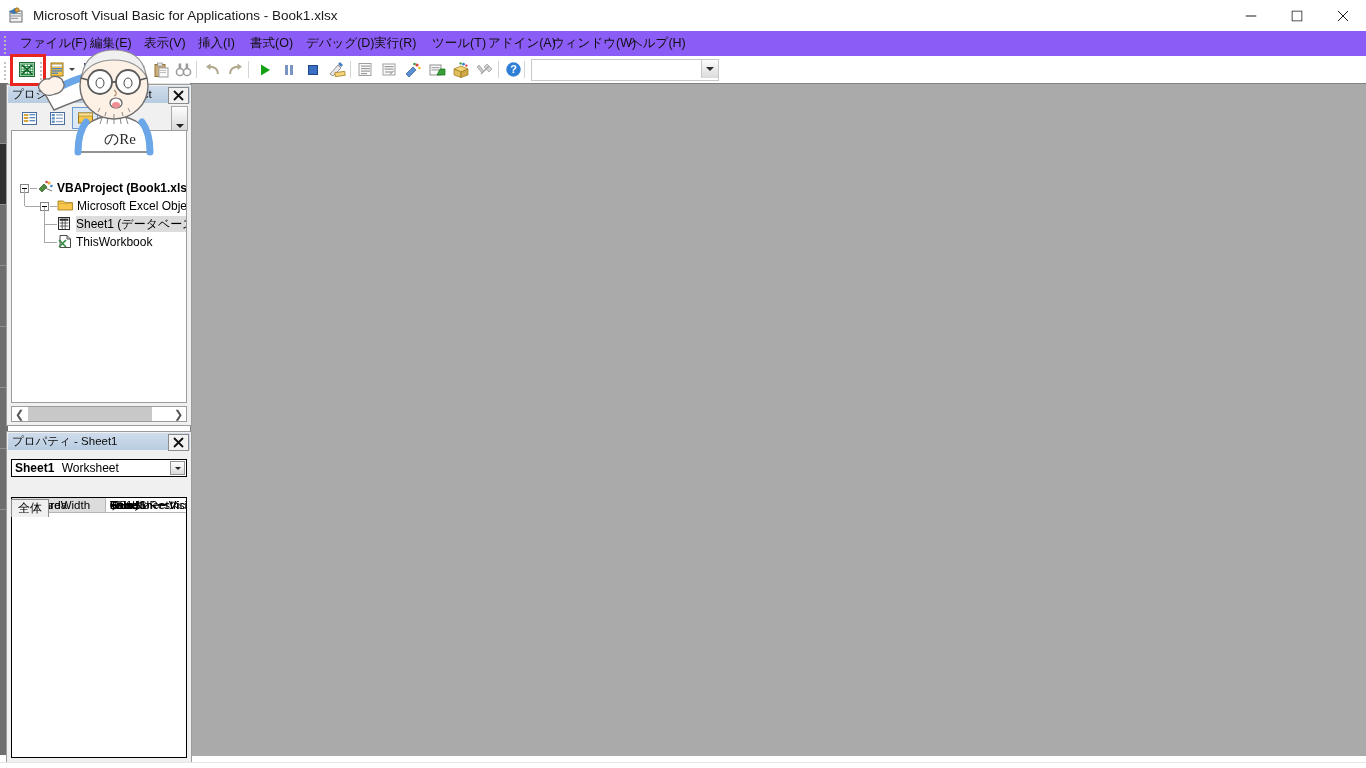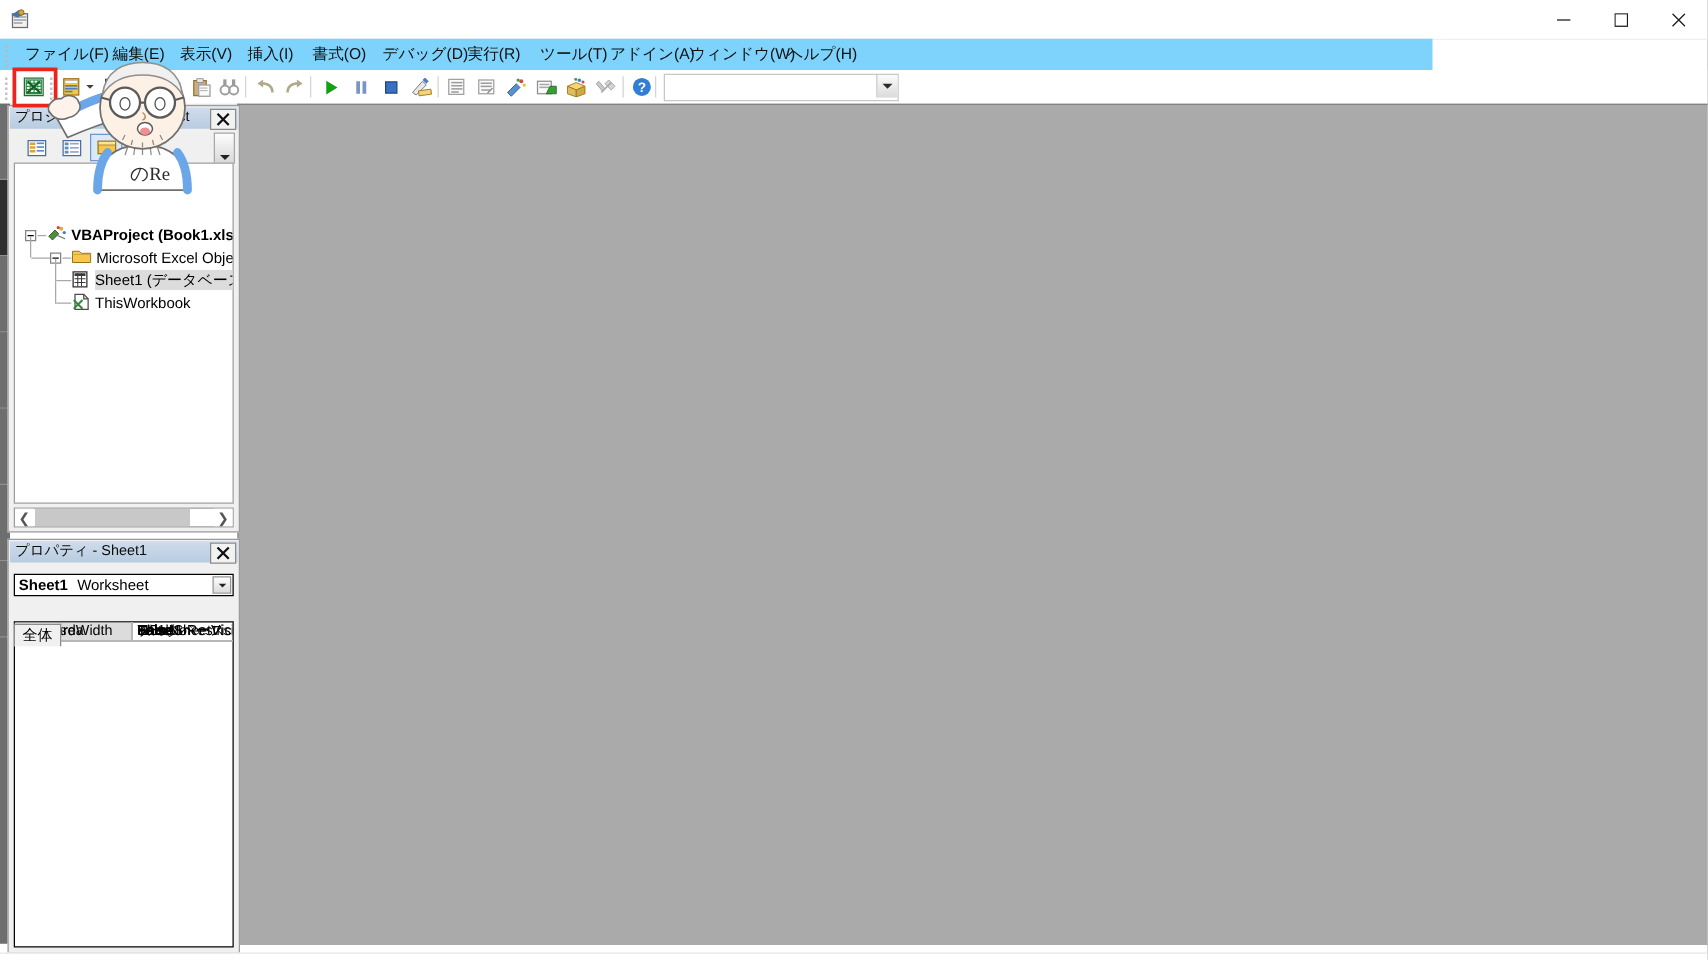--- a/index.html
+++ b/index.html
@@ -28,22 +28,22 @@
     position:absolute;top:0;width:46px;height:31px;background:transparent;
     border:0;padding:0;cursor:default;
   }
   .wbtn svg{position:absolute;left:50%;top:50%;transform:translate(-50%,-50%);}
   .wbtn-min{right:92px;}
   .wbtn-max{right:46px;}
   .wbtn-close{right:0;}
 
   
   .menubar{
-    position:absolute;left:0;top:31px;width:1146px;height:25px;
-    background:#7dd3fc;
+    position:absolute;left:0;top:31px;width:1366px;height:25px;
+    background:#8b5cf6;
   }
   .menu-grip{
     position:absolute;left:4px;top:5px;width:3px;height:15px;
   }
   .menu-grip i{display:block;width:2px;height:2px;background:#b9b9b9;margin-bottom:2px;}
   .menu-item{
     position:absolute;top:0;height:25px;line-height:25px;
     font-size:12.5px;color:#101010;white-space:nowrap;cursor:default;
     padding:0 2px;
   }
@@ -232,20 +232,21 @@
     <span class="tb-icon">
       <svg width="17" height="17" viewBox="0 0 17 17">
         <rect x="2" y="4" width="12" height="11" fill="#f2f2f2" stroke="#6b6b6b"></rect>
         <rect x="3" y="6" width="10" height="1.2" fill="#9aa0a6"></rect>
         <rect x="3" y="8.4" width="10" height="1.2" fill="#9aa0a6"></rect>
         <rect x="3" y="10.8" width="7" height="1.2" fill="#9aa0a6"></rect>
         <path d="M1 5 L7 1 L12 4 L6 7 Z" fill="#3c78b4"></path>
         <circle cx="9" cy="3" r="2.2" fill="#d8a13a" stroke="#8a5f18" stroke-width="0.7"></circle>
       </svg>
     </span>
+    <span class="tb-text">Microsoft Visual Basic for Applications - Book1.xlsx</span>
 
     <button class="wbtn wbtn-min">
       <svg width="11" height="11" viewBox="0 0 11 11">
           <rect x="0" y="5" width="11" height="1" fill="#1b1b1b"></rect>
         </svg>
     </button>
     <button class="wbtn wbtn-max">
       <svg width="11" height="11" viewBox="0 0 11 11">
           <rect x="0.5" y="0.5" width="10" height="10" fill="none" stroke="#1b1b1b"></rect>
         </svg>

